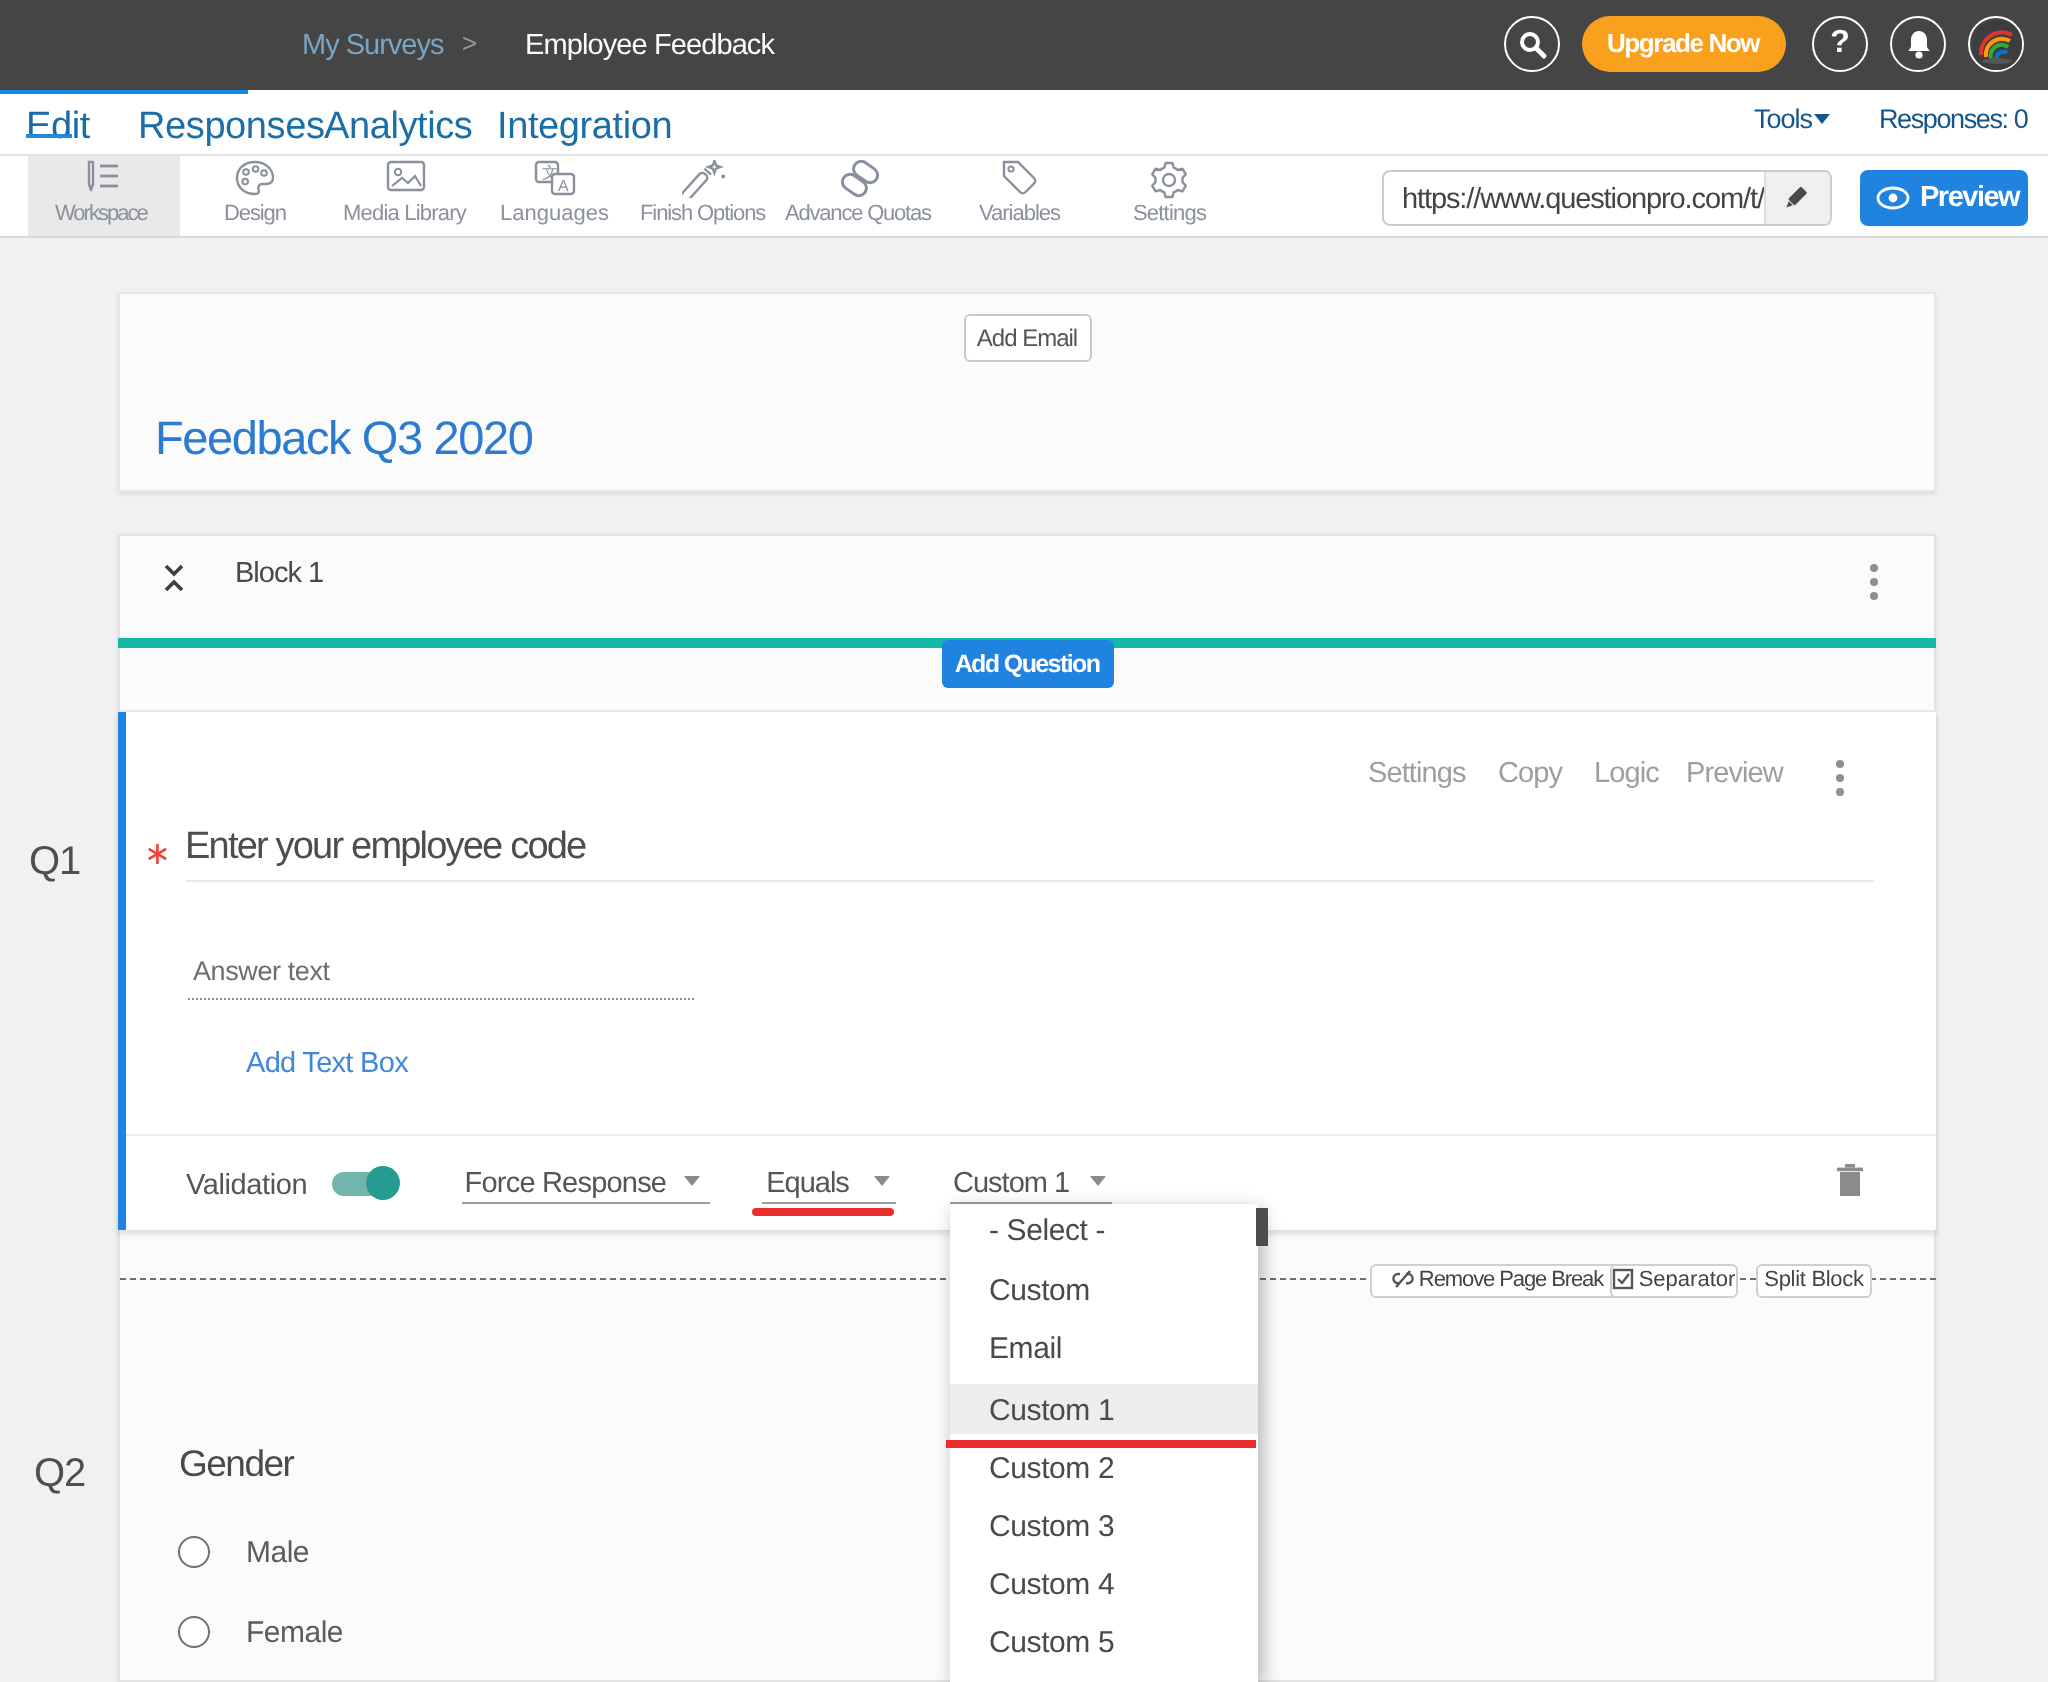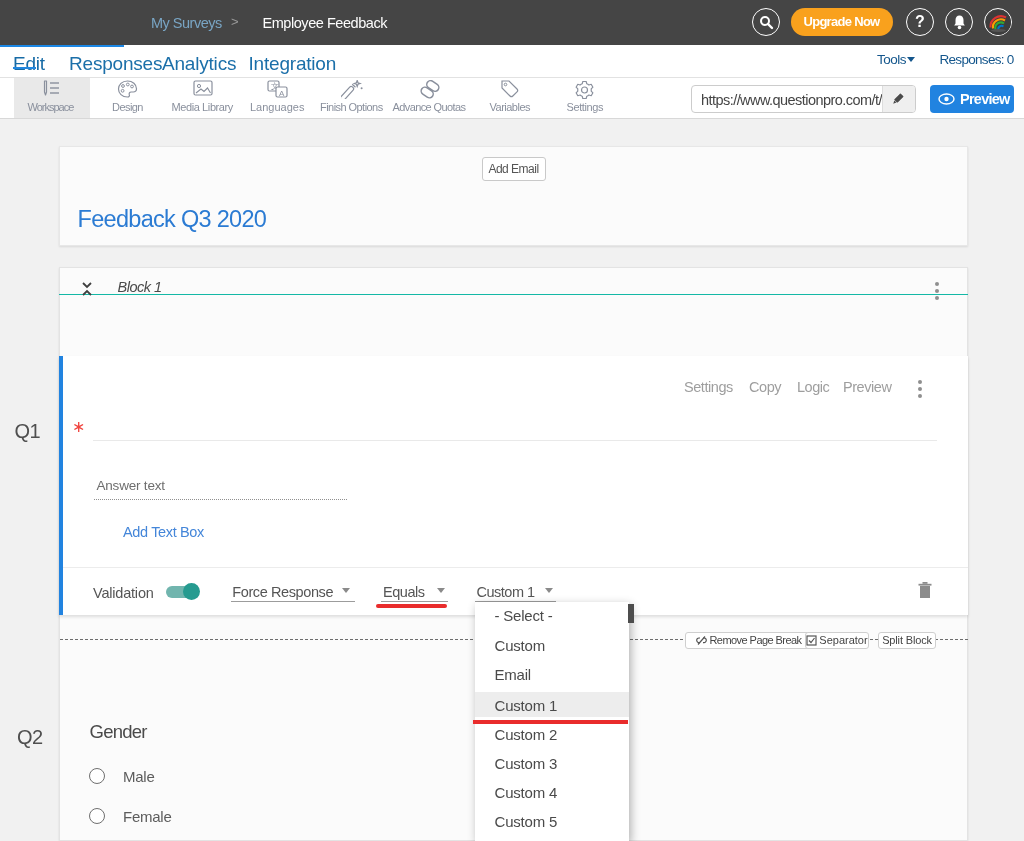--- a/index.html
+++ b/index.html
@@ -34,21 +34,21 @@
 #urlBox { position:absolute; left:691px; top:7px; width:225px; height:28px; background:#fff; border:1px solid #ccc; border-radius:4px; overflow:hidden; }
 #urlTxt { position:absolute; left:9px; top:6px; font-size:14.5px; color:#444; letter-spacing:-0.55px; }
 #urlPencil { position:absolute; right:0; top:0; width:33px; height:26px; background:#efefef; border-left:1px solid #ddd; }
 #previewBtn { position:absolute; left:930px; top:6.5px; width:84px; height:28px; background:#2183e0; border-radius:4px; }
 #previewBtn span { position:absolute; left:30px; top:6px; color:#fff; font-size:14.5px; font-weight:700; letter-spacing:-0.75px; }
 
 #titleCard { position:absolute; left:58.5px; top:146px; width:909px; height:100px; background:#fbfbfb; outline:1px solid #e7e7e7; outline-offset:-1px; box-shadow:0 1px 2px rgba(0,0,0,0.1); }
 #addLogo { position:absolute; left:423px; top:11px; width:64px; height:24px; background:#fff; border:1px solid #c9c9c9; border-radius:3px; font-size:12px; color:#555; text-align:center; line-height:22px; letter-spacing:-0.5px; }
 #surveyTitle { position:absolute; left:19px; top:59.5px; font-size:23.5px; color:#2b7bd3; letter-spacing:-0.7px; }
 #blockCard { position:absolute; left:58.5px; top:267px; width:909px; height:574px; background:#fbfbfb; outline:1px solid #e3e3e3; outline-offset:-1px; box-shadow:0 1px 2px rgba(0,0,0,0.1); }
-#blockHdr { position:absolute; left:0; top:0; width:909px; height:28px; border-bottom:1px solid #14b8a6;font-style:italic; }
+#blockHdr { position:absolute; left:0; top:0; width:909px; height:57px; border-bottom:5px solid #14b8a6; }
 #blockTitle { position:absolute; left:59px; top:12px; font-size:14.5px; color:#4a4a4a; letter-spacing:-0.5px; }
 .vdots i { display:block; width:4px; height:4px; border-radius:50%; background:#8f8f8f; margin-bottom:3px; }
 .vdots { position:absolute; }
 #addQRow { position:absolute; left:0; top:44px; width:909px; height:45px; border-bottom:1px solid #e8e8e8; }
 #addQBtn { position:absolute; left:412px; top:9px; width:86px; height:24px; background:#2183e0; border-radius:3px; color:#fff; font-size:12.5px; font-weight:700; text-align:center; line-height:24px; letter-spacing:-0.8px; }
 
 #q1 { position:absolute; left:0; top:89px; width:909px; height:258.5px; background:#fff; box-shadow:0 2px 3px rgba(0,0,0,0.12); }
 #q1blue { position:absolute; left:0; top:0; width:4px; height:258.5px; background:#2183e0; }
 .qlinks { position:absolute; top:22.5px; font-size:14.5px; color:#9e9e9e; letter-spacing:-0.45px; }
 #q1ast { position:absolute; left:13.5px; top:60.5px; color:#f0433e; font-size:16px; }
@@ -207,32 +207,36 @@
       <polyline points="1,1 5,5 9,1" fill="none" stroke="#3f3f3f" stroke-width="1.8"></polyline>
       <polyline points="1,13 5,9 9,13" fill="none" stroke="#3f3f3f" stroke-width="1.8"></polyline>
     </svg>
     <span id="blockTitle">Block 1</span>
     <span class="vdots" style="left:876px; top:15px;">
         <i></i>
         <i></i>
         <i></i>
       </span>
   </div>
+  <div id="addQRow">
+      <div id="addQBtn">Add Question</div>
+    </div>
   <div id="q1">
     <div id="q1blue"></div>
     <span class="qlinks" style="left:625.5px;">Settings</span>
     <span class="qlinks" style="left:690.5px;">Copy</span>
     <span class="qlinks" style="left:738.5px;">Logic</span>
     <span class="qlinks" style="left:784.5px;">Preview</span>
     <span class="vdots" style="left:859px; top:24px;">
         <i></i>
         <i></i>
         <i></i>
       </span>
     <span id="q1ast">∗</span>
+    <span id="q1text">Enter your employee code</span>
     <span id="q1under"></span>
     <span id="answerText">Answer text</span>
     <span id="dotline"></span>
     <span id="addTextBox">Add Text Box</span>
     <span id="valDivider"></span>
     <span id="valLbl">Validation</span>
     <span id="toggle"></span>
     <span id="toggleKnob"></span>
     <span class="selTxt" style="left:173.8px; letter-spacing:-0.4px;">Force Response</span>
     <span class="selLine" style="left:172.5px; width:124px;"></span>

